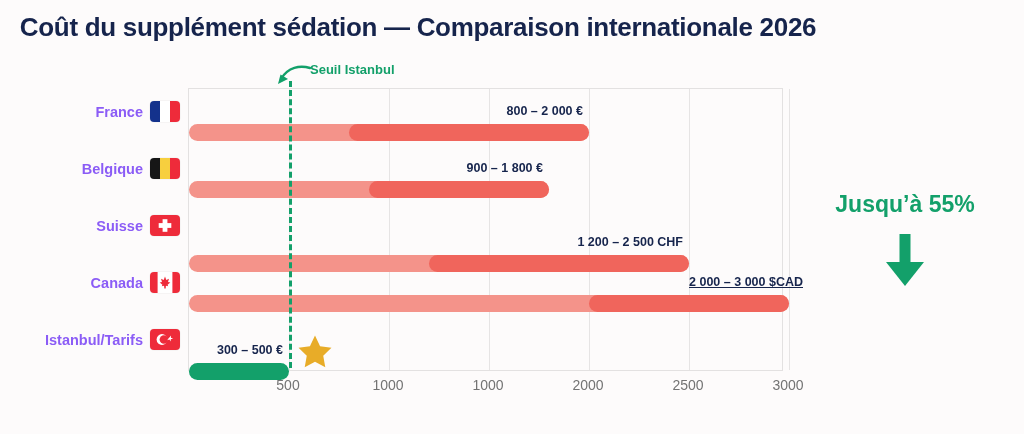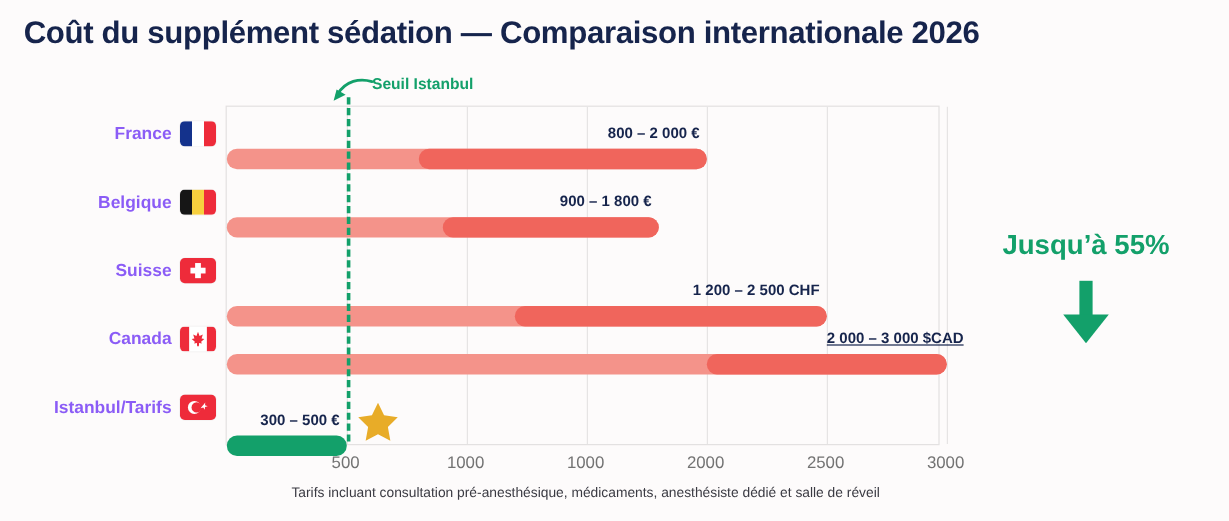--- a/index.html
+++ b/index.html
@@ -214,21 +214,20 @@
 
   <svg class="star" style="left:274px; top:62px;" width="40" height="26" viewBox="0 0 40 26">
     <path d="M36 6 C 26 3, 14 5, 7 17" stroke="#13A06A" stroke-width="2.4" fill="none" stroke-linecap="round"></path>
     <path d="M4 22 L 6.5 12.5 L 14 17 Z" fill="#13A06A"></path>
   </svg>
 
   <svg class="star" style="left:296px; top:333px;" width="38" height="38" viewBox="0 0 24 24">
     <path d="M12 1.6 L15.2 8.3 L22.4 9.3 L17.2 14.4 L18.5 21.6 L12 18.2 L5.5 21.6 L6.8 14.4 L1.6 9.3 L8.8 8.3 Z" fill="#E8AC28"></path>
   </svg>
 
-  <div class="footnote">Tarifs incluant consultation pré-anesthésique, médicaments, anesthésiste dédié et salle de réveil</div>
 
   <div class="callout">
     <div class="callout-line">Jusqu’à 55%</div>
     <div class="callout-arrow">
       <svg width="46" height="56" viewBox="0 0 46 56">
         <rect x="17.5" y="2" width="11" height="34" fill="#13A06A"></rect>
         <path d="M23 54 L4 30 L42 30 Z" fill="#13A06A"></path>
       </svg>
     </div>
   </div>

